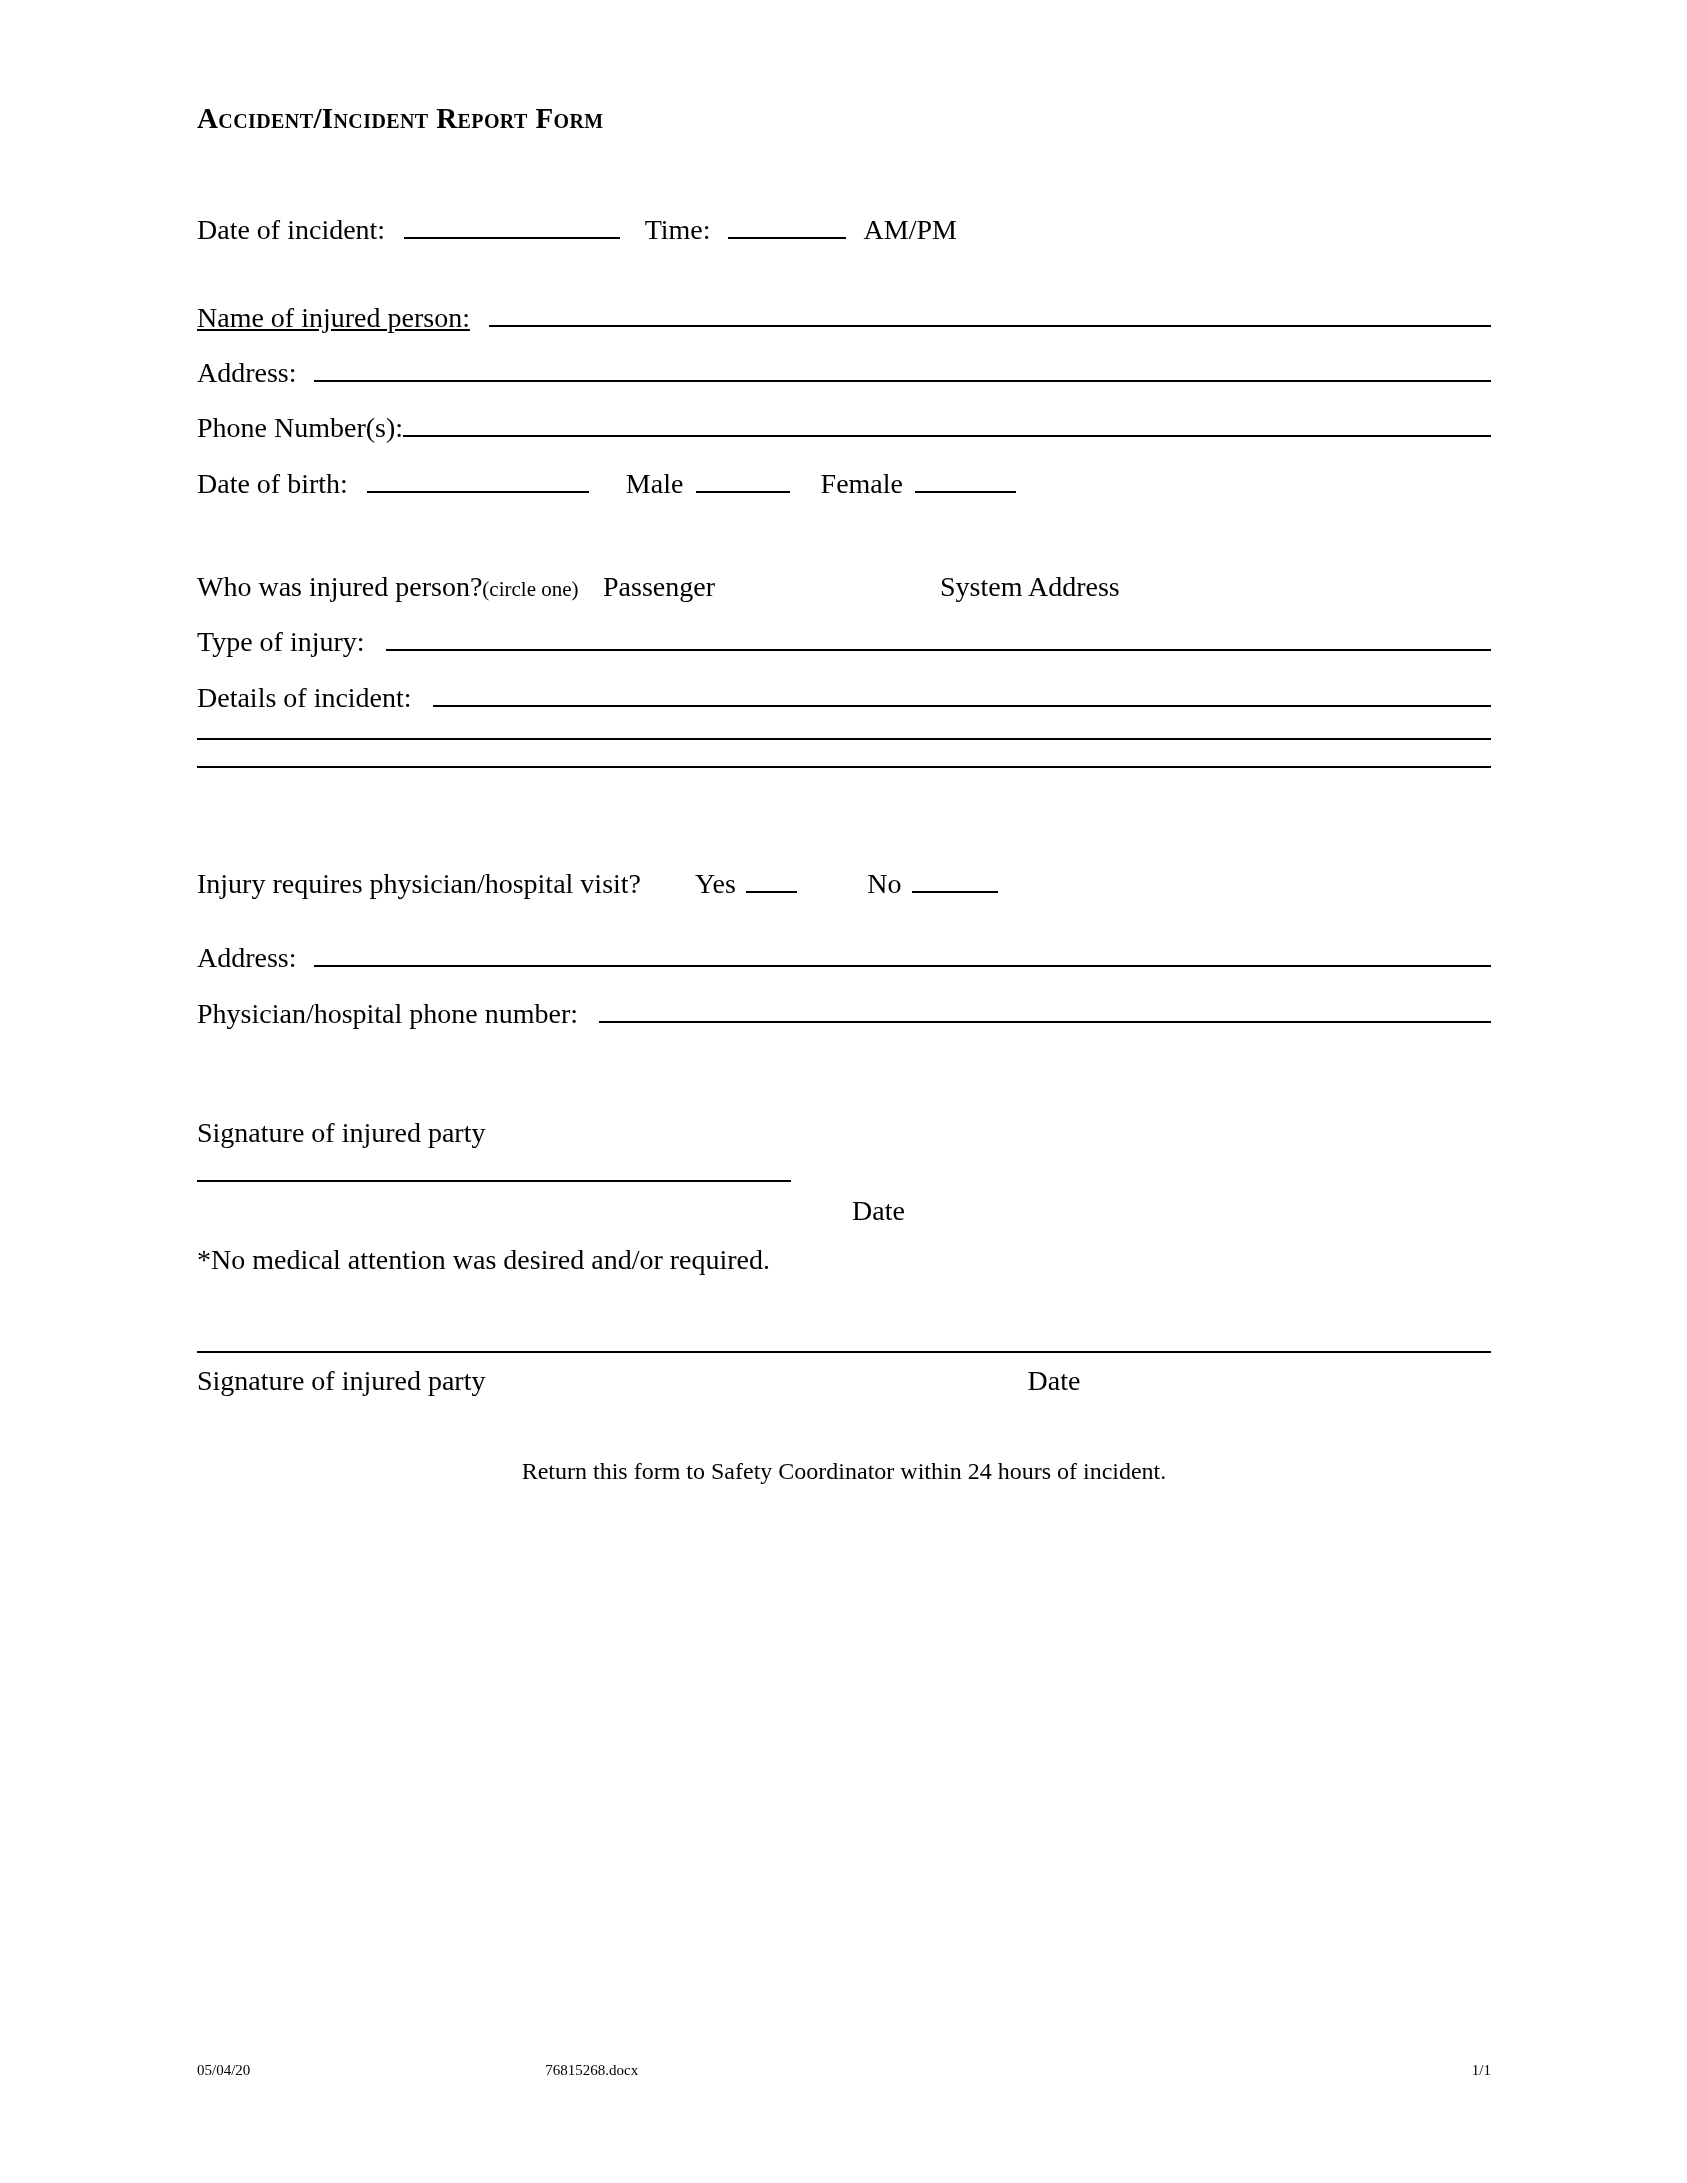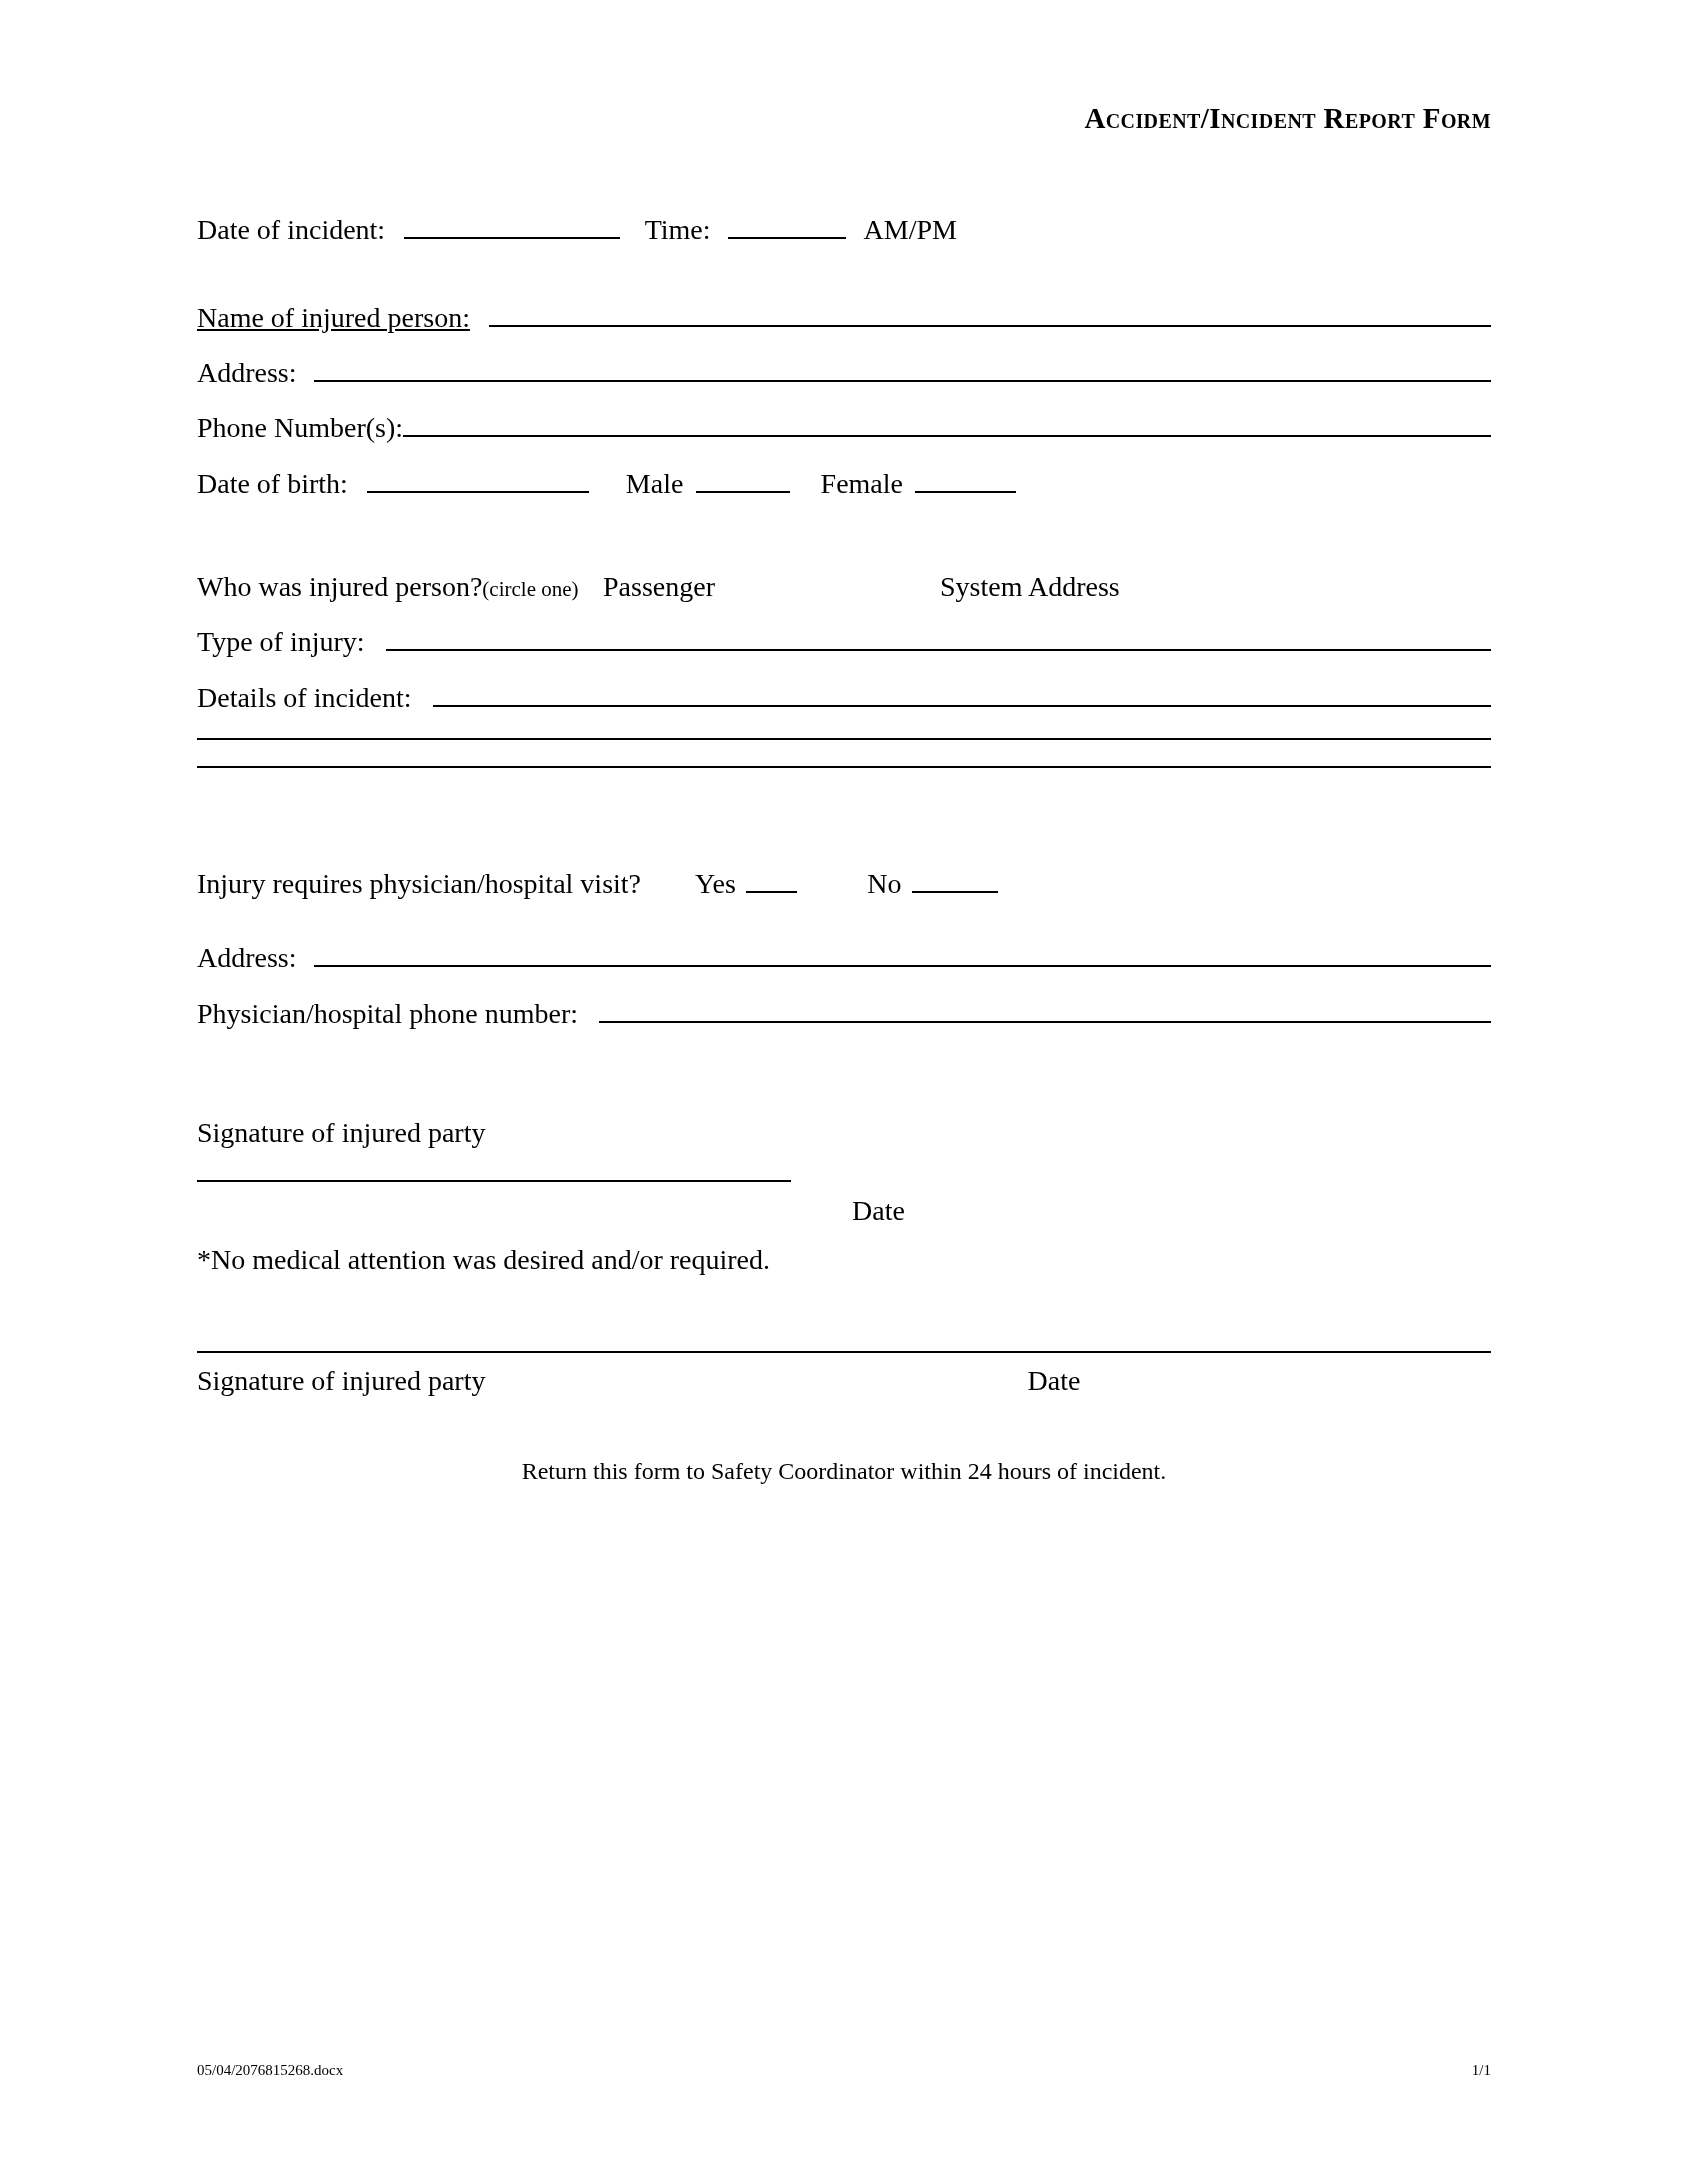--- a/index.html
+++ b/index.html
@@ -23,21 +23,21 @@
   }
   .doc-body {
     position: absolute;
     left: 197px;
     top: 0;
     width: 1294px; 
   }
 
   
   .title {
-    text-align: right;
+    text-align: left;
     font-weight: bold;
     font-size: 29px;
     font-variant: small-caps;
     letter-spacing: 0.4px;
     margin-top: 103px;
     margin-bottom: 0;
     line-height: 1.1;
   }
 
   
@@ -88,21 +88,21 @@
   .footer {
     position: absolute;
     left: 197px;
     top: 2063px;
     width: 1294px;
     display: flex;
     font-size: 15px;
     line-height: 1;
   }
   .footer .f-left   { flex: 0 0 auto; }
-  .footer .f-center { flex: 1 1 auto; text-align: left; }
+  .footer .f-center { flex: 1 1 auto; text-align: left; padding-left: 295px; }
   .footer .f-right  { flex: 0 0 auto; }
 </style>
 </head>
 <body>
 
 <div id="page">
 
   <div class="doc-body">
 
     <div class="title">Accident/Incident Report Form</div>

